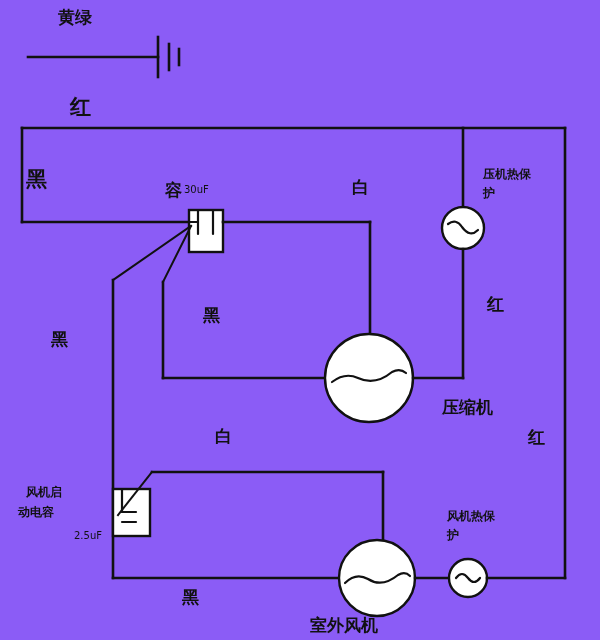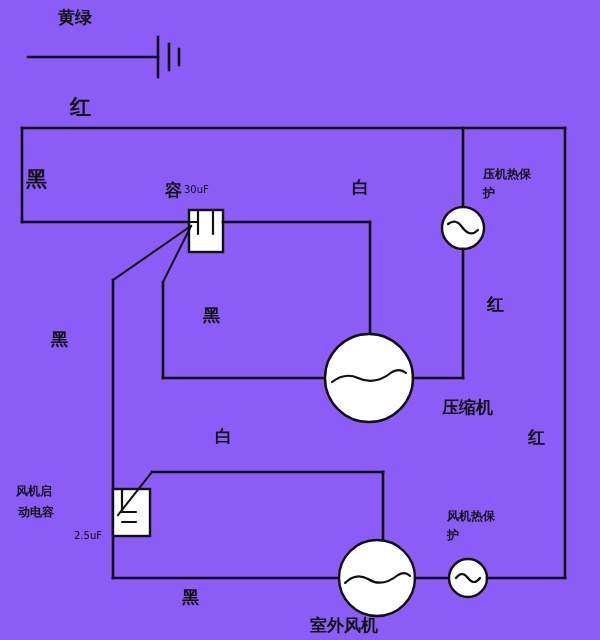--- a/index.html
+++ b/index.html
@@ -179,21 +179,21 @@
   <div class="lbl lbl-cn" style="left:51px; top:330px;">黑</div>
 
   <div class="lbl lbl-cn" style="left:487px; top:295px;">红</div>
 
   <div class="lbl lbl-cn" style="left:420px; top:398px;margin-left:22px;">压缩机</div>
 
   <div class="lbl lbl-cn" style="left:215px; top:427px;">白</div>
 
   <div class="lbl lbl-cn" style="left:528px; top:428px;">红</div>
 
-  <div class="lbl lbl-cn-sm" style="left:16px; top:486px;font-family:Liberation Mono, monospace;">风机启</div>
+  <div class="lbl lbl-cn-sm" style="left:26px; top:486px;">风机启</div>
 
   <div class="lbl lbl-cn-sm" style="left:18px; top:506px;">动电容</div>
 
   <div class="lbl lbl-unit" style="left:34px; top:530px;margin-left:40px;">2.5uF</div>
 
   <div class="lbl lbl-cn-sm" style="left:447px; top:510px;">风机热保</div>
 
   <div class="lbl lbl-cn-sm" style="left:447px; top:529px;">护</div>
 
   <div class="lbl lbl-cn" style="left:182px; top:588px;">黑</div>

